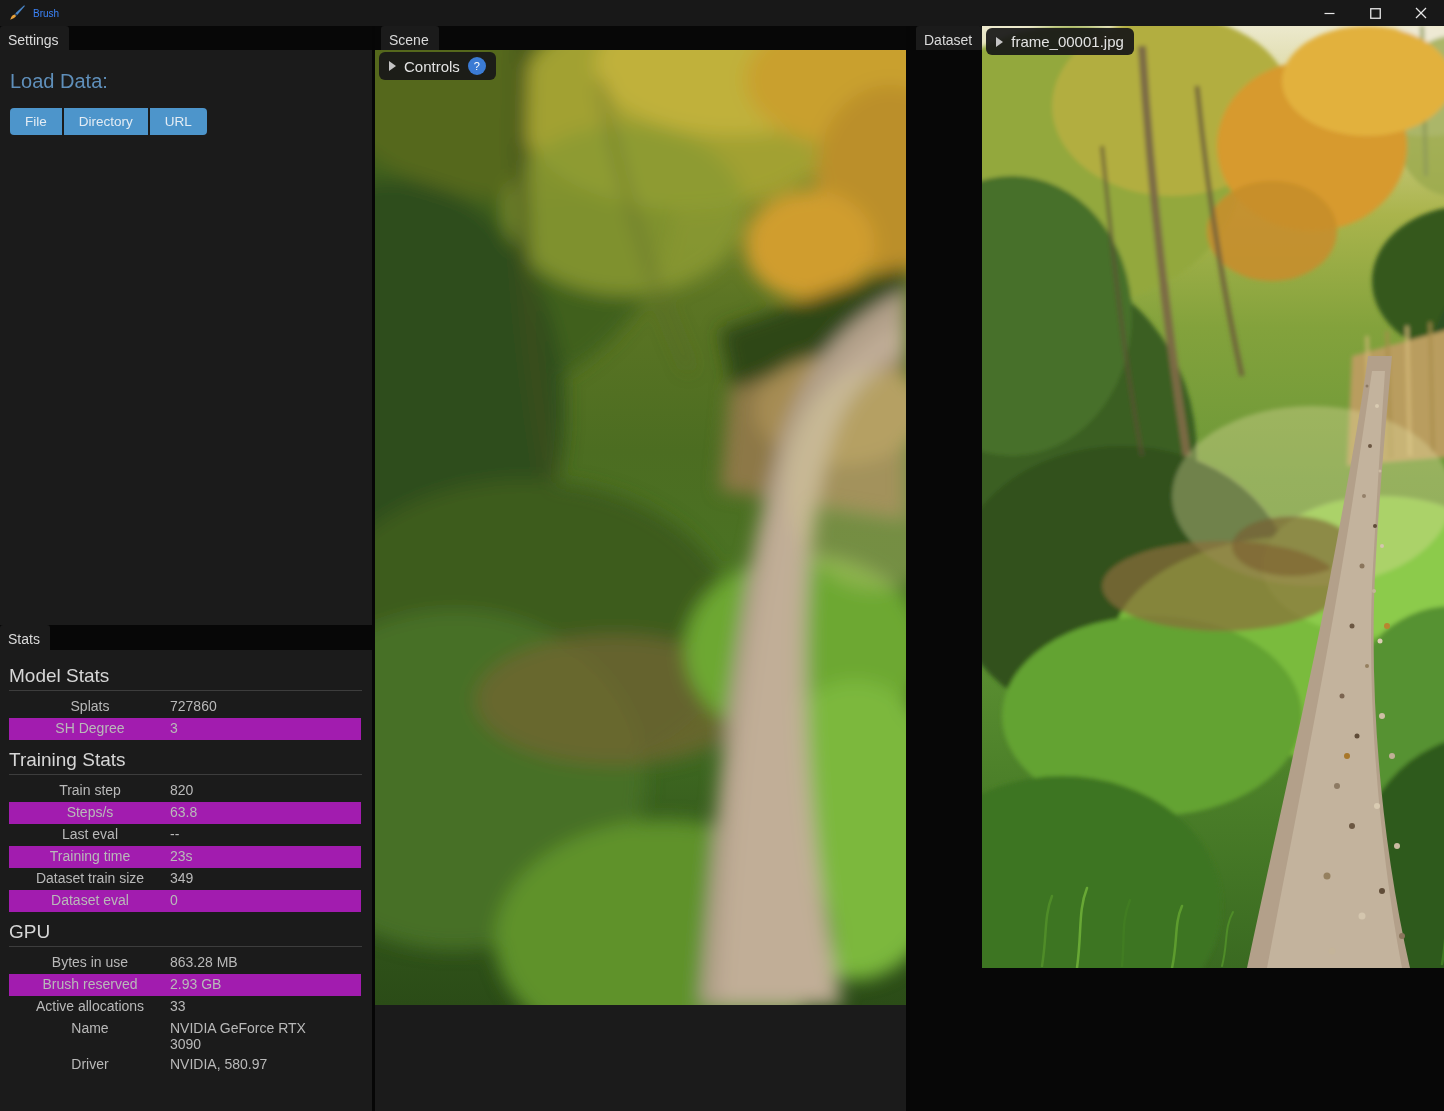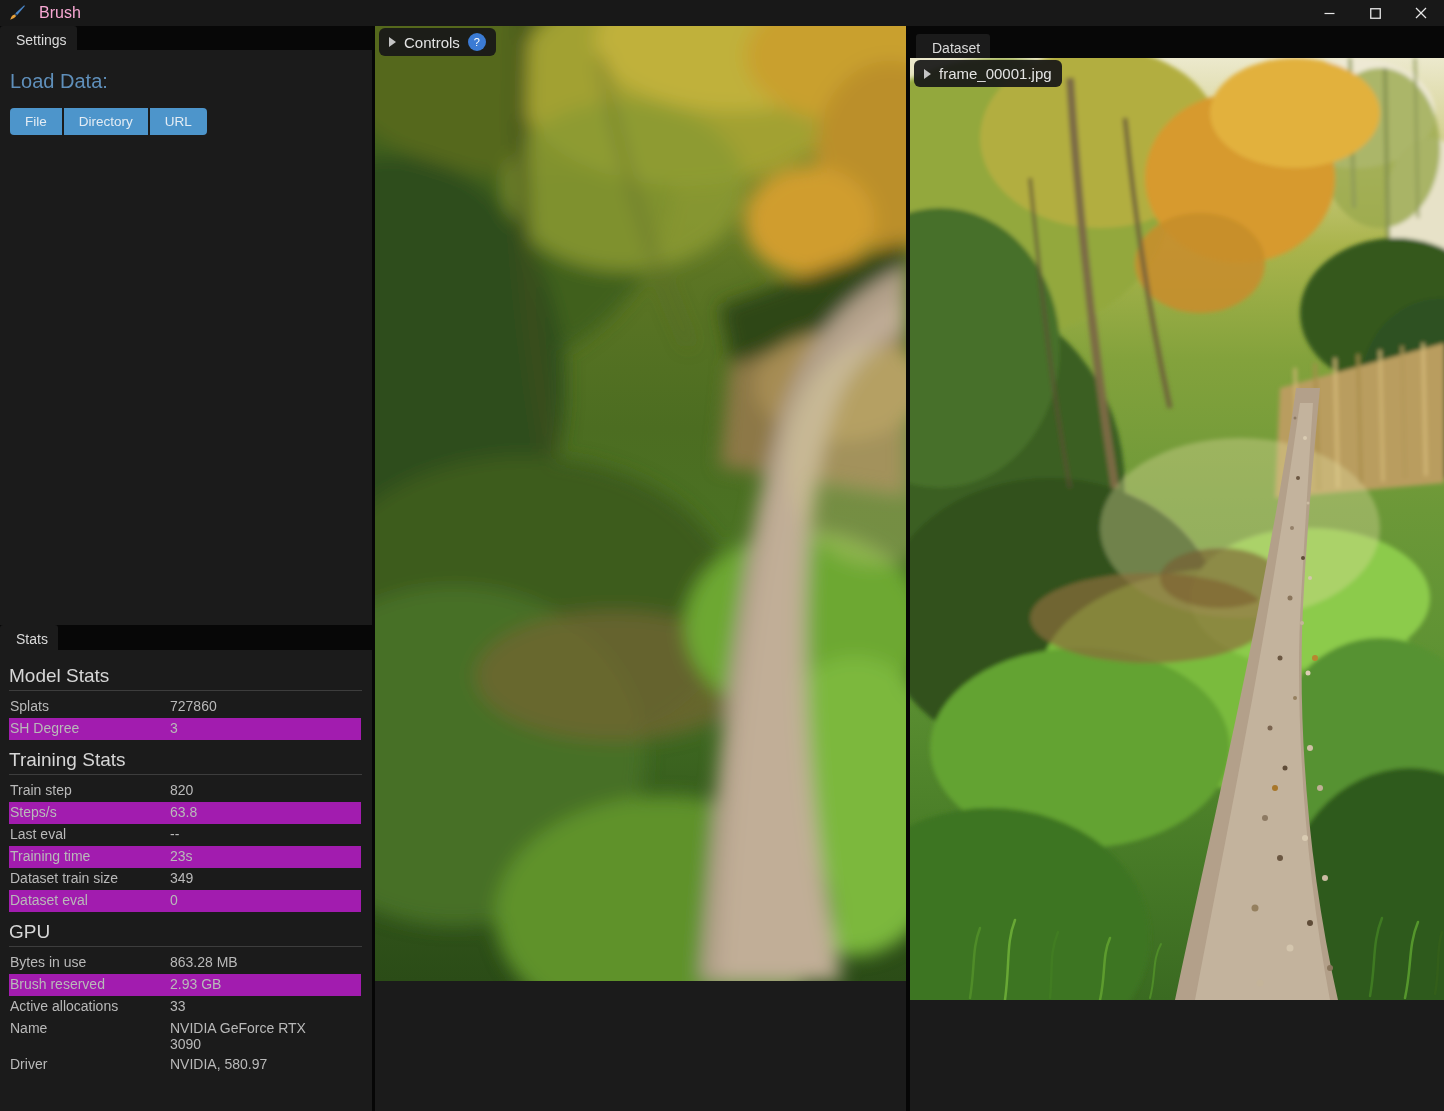--- a/index.html
+++ b/index.html
@@ -4,34 +4,34 @@
 <style>
   * { margin:0; padding:0; box-sizing:border-box; }
   html,body { width:1444px; height:1111px; overflow:hidden; background:#070707;
               font-family:"Liberation Sans", sans-serif; }
   #app { position:relative; width:1444px; height:1111px; background:#070707; }
 
   
   .titlebar { position:absolute; left:0; top:0; width:1444px; height:26px;
               background:#181818; display:flex; align-items:center; }
   .app-icon { width:18px; height:18px; margin-left:8px; }
-  .app-title { color:#f9a8d4; font-size:16px; margin-left:13px; }
+  .app-title { color:#3b82f6; font-size:10px; margin-left:7px; }
   .win-btns { margin-left:auto; display:flex; height:100%; }
   .win-btn { width:46px; height:100%; display:flex; align-items:center; justify-content:center;
              background:transparent; border:none; cursor:pointer; }
   .win-btn svg { display:block; }
 
   
   .col { position:absolute; top:26px; bottom:0; }
   .sidebar     { left:0;    width:372px; display:flex; flex-direction:column; }
   .scene-col   { left:372px; width:534px; border-left:3px solid #060606; display:flex; flex-direction:column; }
-  .dataset-col { left:906px; width:538px; border-left:4px solid #060606; display:flex; flex-direction:column;margin-top:8px; }
+  .dataset-col { left:906px; width:538px; border-left:4px solid #060606; display:flex; flex-direction:row; }
 
   .tabbar { height:24px; background:#070707; display:flex; align-items:stretch; flex:0 0 auto; }
-  .tab { background:#1b1b1b; color:#dadada; font-size:14px; padding:3px 10px 0 16px;
+  .tab { background:#1b1b1b; color:#dadada; font-size:14px; padding:3px 10px 0 8px;
          border-radius:3px 3px 0 0; display:flex; align-items:center; cursor:pointer; border:none; }
   .tab.offset { margin-left:6px; }
 
   .panel { background:#1b1b1b; }
 
   
   .settings-panel { height:575px; flex:0 0 auto; padding:20px 10px 0 10px; }
   .load-heading { font-size:20px; color:#5f8fba; font-weight:400; }
   .btn-group { margin-top:15px; display:flex; gap:2px; }
   .blue-btn { background:#4d95cb; border:none; color:#e3ecf4; font-size:13.5px;
@@ -40,21 +40,21 @@
   .blue-btn:last-child  { border-radius:0 4px 4px 0; }
 
   
   .stats-tabbar { height:25px; }
   .stats-panel { flex:1 1 auto; padding:6px 8px 0 9px; overflow:hidden; }
   .sec-heading { font-size:19px; color:#d6d6d6; font-weight:400; margin:9px 0 3px 0; }
   .sep { height:1px; background:#3d3d3d; margin:3px 2px 5px 0; }
   .row { display:flex; align-items:flex-start; min-height:22px; padding:2px 0 2px 1px;
          width:352px; }
   .row.striped { background:#a21caf; }
-  .row .lbl { color:#b9b9b9; font-size:14px; width:160px; flex:0 0 auto; }
+  .row .lbl { color:#b9b9b9; font-size:14px; width:160px; flex:0 0 auto;text-align:center; }
   .row .val { color:#b9b9b9; font-size:14px; width:165px; line-height:1.15; }
 
   
   .viewport { position:relative; flex:0 0 auto; overflow:hidden; }
   .scene-viewport   { width:531px; height:955px; }
   .dataset-viewport { width:534px; height:942px; }
   .viewport svg.art { position:absolute; left:0; top:0; width:100%; height:100%; }
   .below-fill { flex:1 1 auto; background:#1b1b1b; }
 
   .overlay-expander { position:absolute; left:4px; top:2px; background:rgba(24,24,24,0.93);
@@ -176,20 +176,23 @@
         <span class="val">NVIDIA GeForce RTX 3090</span>
       </div>
       <div class="row">
         <span class="lbl">Driver</span>
         <span class="val">NVIDIA, 580.97</span>
       </div>
     </div>
   </div>
 
   <div class="col scene-col">
+    <div class="tabbar">
+      <button class="tab offset">Scene</button>
+    </div>
     <div class="viewport scene-viewport">
       <svg class="art" viewBox="0 0 531 955" preserveAspectRatio="none">
         <defs>
           <filter id="b9" x="-20%" y="-20%" width="140%" height="140%">
               <feGaussianBlur stdDeviation="9"></feGaussianBlur>
             </filter>
           <linearGradient id="sbg" x1="0" y1="0" x2="0" y2="1">
             <stop offset="0" stop-color="#8f9134"></stop>
               <stop offset="0.12" stop-color="#7e8a2e"></stop>
             <stop offset="0.26" stop-color="#5c7524"></stop>

